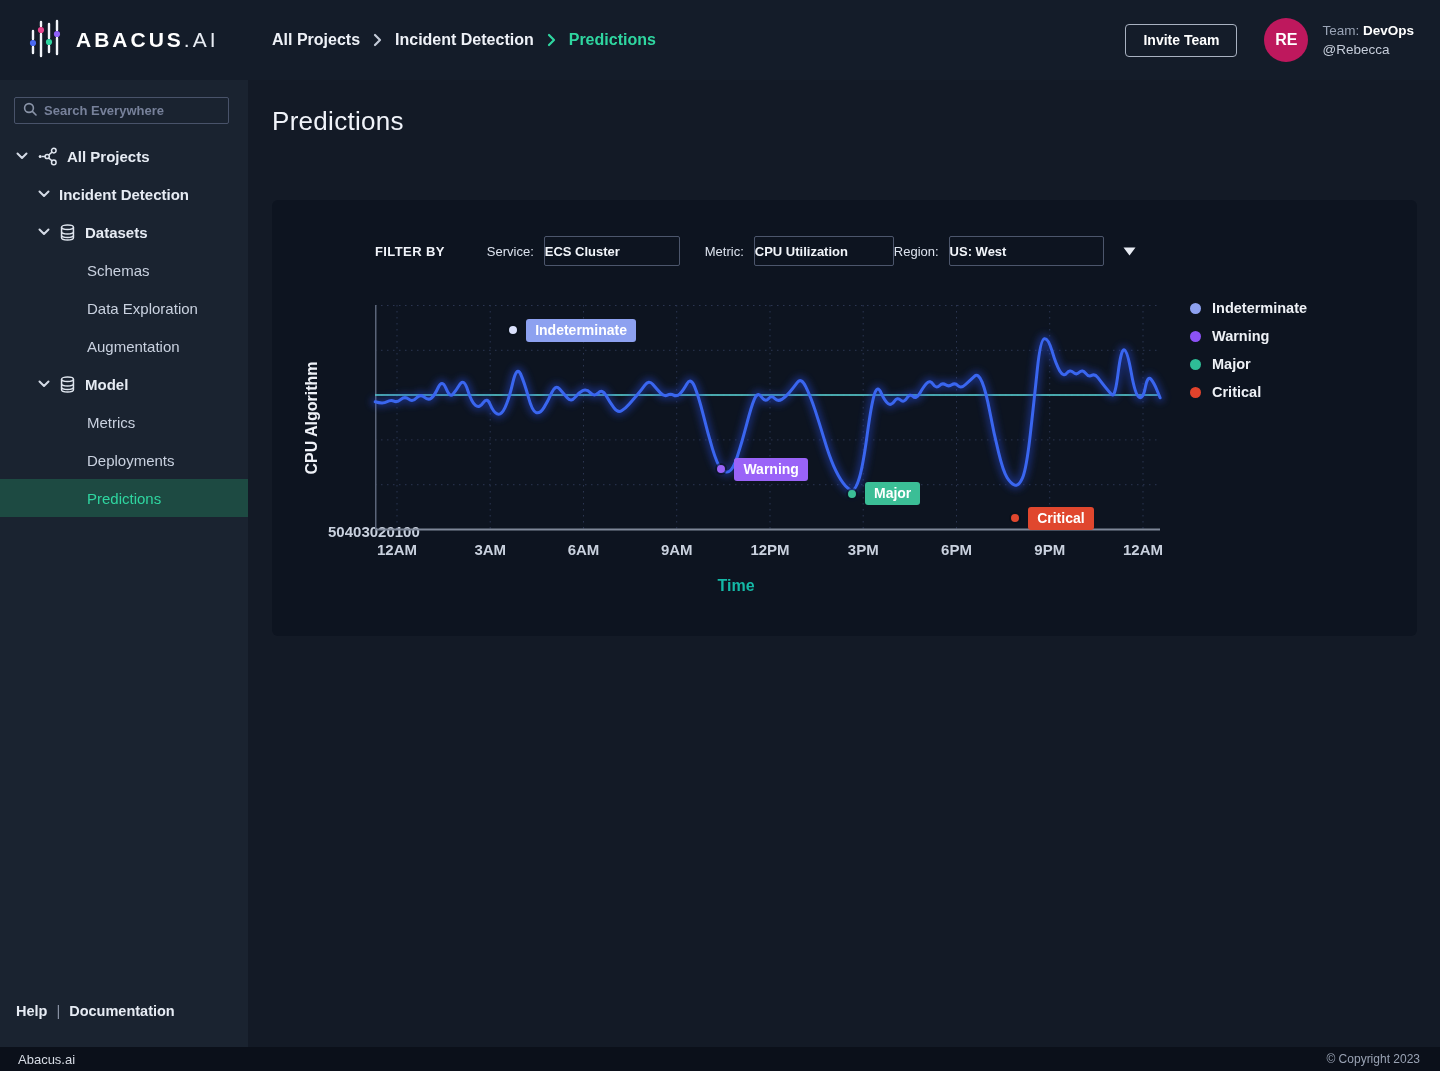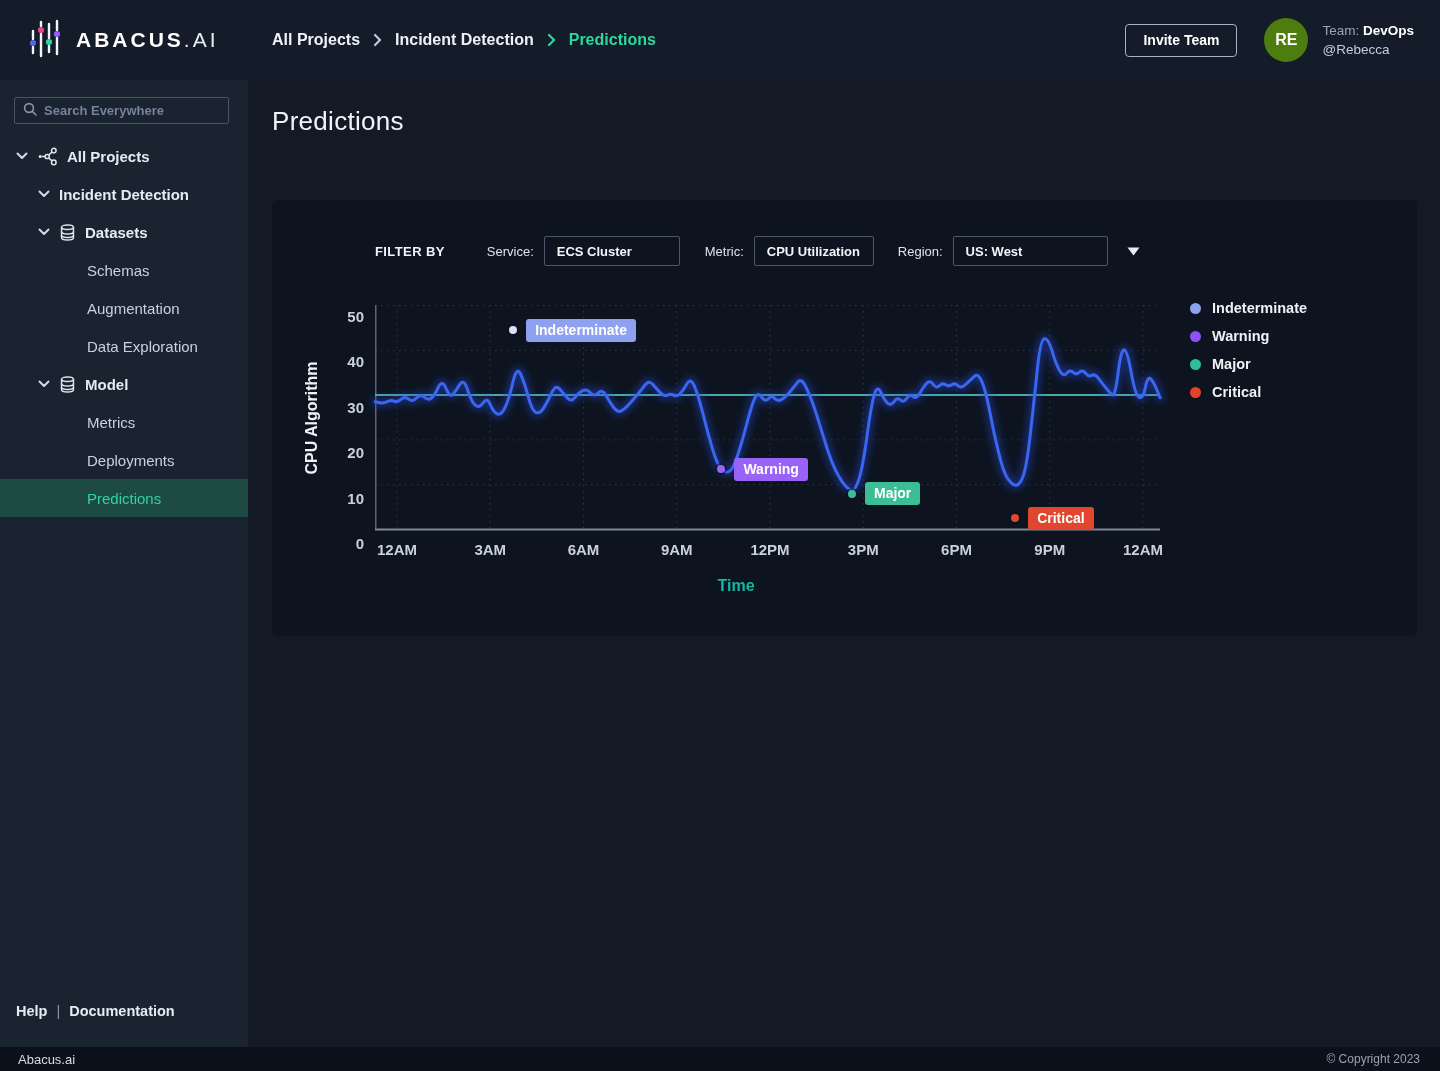--- a/index.html
+++ b/index.html
@@ -48,28 +48,28 @@
   .sidebar-links .doc { font-weight:700; cursor:pointer; }
   .sidebar-links .divider { color:#8b94a6; }
   
   .main { position:absolute; left:248px; top:80px; right:0; bottom:24px; background:#131a26; }
   .page-title { position:absolute; left:24px; top:26px; font-size:26px; font-weight:400; color:#f0f3f9; letter-spacing:0.3px; }
   .panel { position:absolute; left:24px; top:120px; width:1145px; height:436px; background:#0d1420; border-radius:6px; }
   
   .filter-bar { position:absolute; left:103px; top:36px; height:30px; display:flex; align-items:center; }
   .filter-by { font-size:13px; font-weight:700; color:#f0f3f9; letter-spacing:0.4px; margin-right:42px; }
   .f-label { font-size:13px; color:#dde3ee; margin-right:10px; }
-  .f-select { height:30px; border:1px solid #4c566c; border-radius:2px; display:flex; align-items:center; padding:0 12px; font-size:13px; font-weight:700; color:#f2f5fa; cursor:pointer; background:transparent; }
+  .f-select { height:30px; border:1px solid #4c566c; border-radius:2px; display:flex; align-items:center; padding:0 0; font-size:13px; font-weight:700; color:#f2f5fa; cursor:pointer; background:transparent; }
   .f-select.w1 { width:136px; margin-right:25px; }
-  .f-select.w2 { width:120px; margin-right:24px; }
+  .f-select.w2 { width:140px; }
   .f-select.w3 { width:155px; margin-right:19px; }
   .filter-caret { display:flex; align-items:center; cursor:pointer; }
   
   .y-title { position:absolute; left:40px; top:218px; transform:translate(-50%,-50%) rotate(-90deg); font-size:16px; font-weight:600; color:#eef1f7; white-space:nowrap; }
-  .y-ticks { position:absolute; left:56px; top:108px; width:36px; height:244px; display:flex; flex-direction:column; justify-content:space-between; align-items:flex-end; font-size:15px; font-weight:700; color:#c9d1de; }
+  .y-ticks { position:absolute; left:56px; top:96px; width:36px; height:244px; display:flex; flex-direction:row; justify-content:space-between; align-items:flex-end; font-size:15px; font-weight:700; color:#c9d1de; }
   .plot { position:absolute; left:103px; top:105px; width:785px; height:226px; }
   .plot svg { position:absolute; left:0; top:0; overflow:visible; }
   .annotation { position:absolute; display:flex; align-items:center; gap:9px; z-index:3; }
   .ann-dot { width:7px; height:7px; border-radius:50%; border:4px solid #fff; background:#fff; box-shadow:0 0 0 2px rgba(10,16,28,.55); flex:none; }
   .ann-chip { height:23px; line-height:23px; padding:0 9px; border-radius:3px; font-size:14px; font-weight:700; color:#fff; white-space:nowrap; }
   .x-ticks { position:absolute; left:103px; top:341px; width:785px; height:20px; }
   .x-tick { position:absolute; transform:translateX(-50%); font-size:15px; font-weight:700; color:#c9d1de; white-space:nowrap; }
   .x-title { position:absolute; left:464px; top:377px; transform:translateX(-50%); font-size:16px; font-weight:700; color:#14b8a6; }
   .legend { position:absolute; left:918px; top:100px; display:flex; flex-direction:column; gap:12px; }
   .legend-item { display:flex; align-items:center; gap:11px; cursor:pointer; }
@@ -116,21 +116,21 @@
     <span class="crumb-sep teal">
       <svg width="9" height="14" viewBox="0 0 9 14">
           <path d="M2 2 L7 7 L2 12" stroke="currentColor" stroke-width="2.2" fill="none" stroke-linecap="round" stroke-linejoin="round"></path>
         </svg>
     </span>
     <span class="crumb active">Predictions</span>
   </div>
 
   <div class="header-right">
     <button class="invite-btn">Invite Team</button>
-    <div class="avatar" style="background-color: #4d7c0f;">RE</div>
+    <div class="avatar" style="background-color: #be185d;">RE</div>
     <div class="team-info">
       <div class="team-line1"><span>Team:</span> <span class="team-name">DevOps</span></div>
       <div class="team-line2">@Rebecca</div>
     </div>
   </div>
 </div>
 
 <div class="sidebar">
   <div class="search-box">
     <span>
@@ -186,24 +186,24 @@
           <path d="M2.4 10.6 c0 1.16 2.5 2.1 5.6 2.1 s5.6 -0.94 5.6 -2.1"></path>
         </svg>
       </span>
       <span>Datasets</span>
     </div>
 
     <div class="nav-row pad2">
         <span>Schemas</span>
       </div>
     <div class="nav-row pad2">
+        <span>Data Exploration</span>
+      </div>
+    <div class="nav-row pad2">
         <span>Augmentation</span>
-      </div>
-    <div class="nav-row pad2">
-        <span>Data Exploration</span>
       </div>
 
     <div class="nav-row parent pad1">
       <span class="chev">
           <svg width="12" height="8" viewBox="0 0 12 8">
             <path d="M1.5 1.5 L6 6 L10.5 1.5" stroke="currentColor" stroke-width="2" fill="none" stroke-linecap="round" stroke-linejoin="round"></path>
           </svg>
         </span>
       <span class="nav-icon">
         <svg width="17" height="17" viewBox="0 0 16 16" fill="none" stroke="#dfe5ee" stroke-width="1.4">

